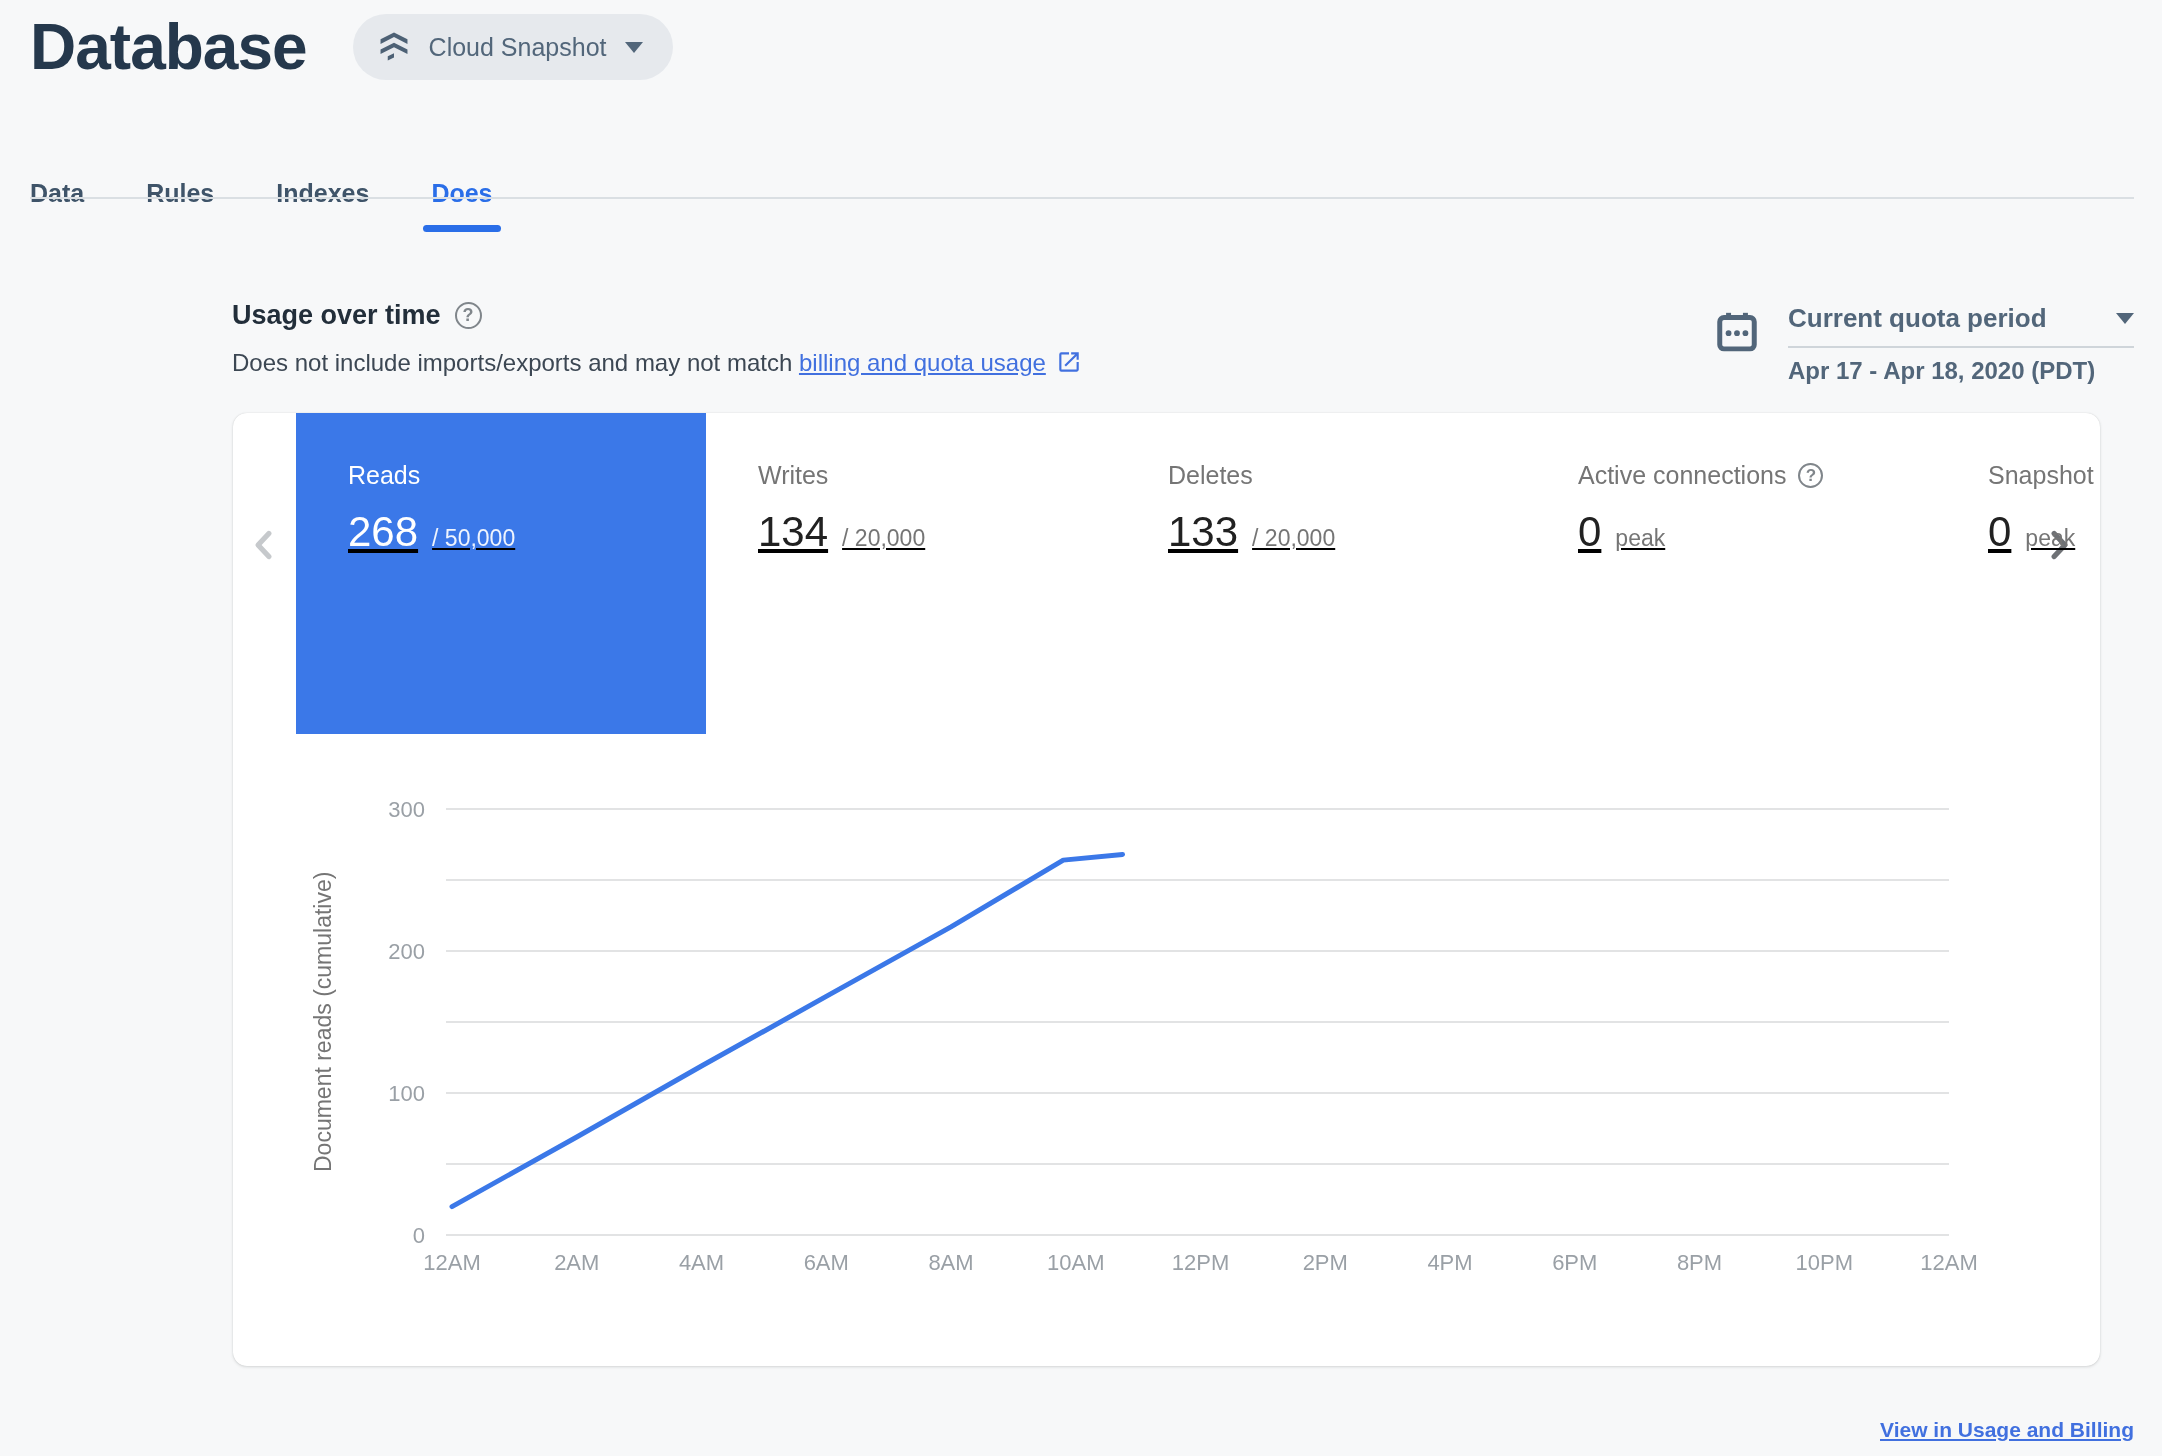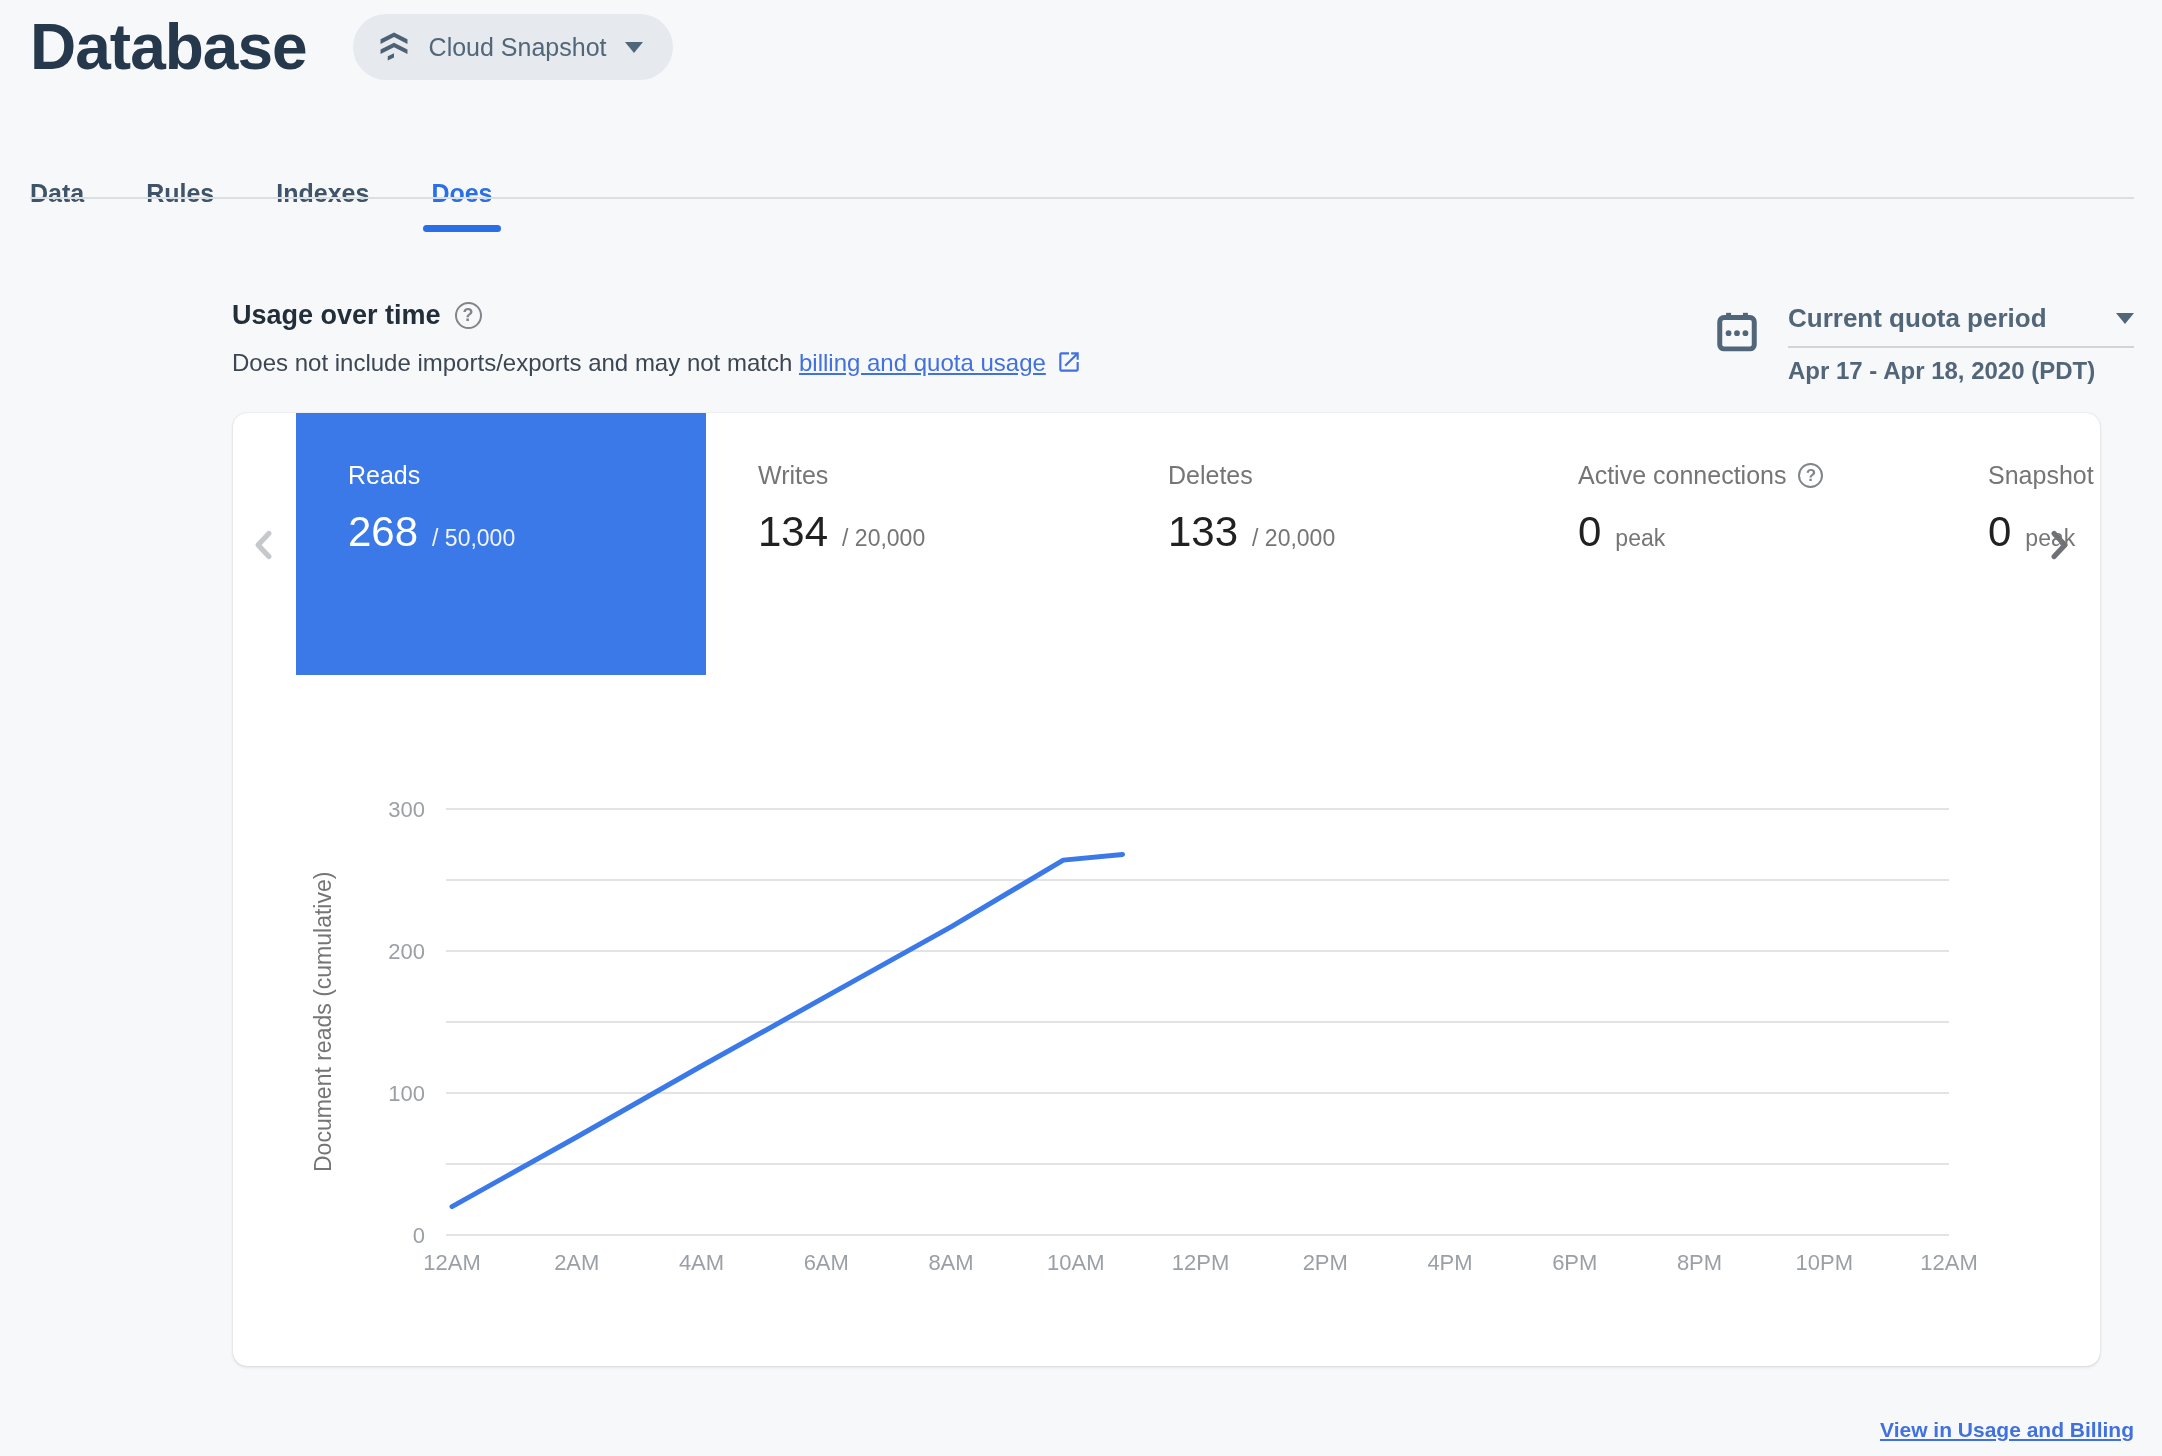--- a/index.html
+++ b/index.html
@@ -49,24 +49,24 @@
 
   
   .panel{position:absolute;left:233px;top:413px;width:1867px;height:953px;background:#fff;
        border-radius:14px;box-shadow:0 1px 3px rgba(60,64,67,.18),0 0 1px rgba(60,64,67,.2);
        overflow:hidden;}
   .carousel-btn{position:absolute;top:112px;background:none;border:none;padding:0;cursor:pointer;}
   .carousel-btn.prev{left:12px;}
   .carousel-btn.next{right:22px;}
 
   .cards{position:absolute;left:63px;top:0;display:flex;}
-  .card{width:410px;height:262px;box-sizing:border-box;padding:48px 4px 0 52px;cursor:pointer;flex:none;}
+  .card{width:410px;height:321px;box-sizing:border-box;padding:48px 4px 0 52px;cursor:pointer;flex:none;}
   .card .label{font-size:25px;color:var(--muted_text,#757575);display:flex;align-items:center;
        gap:12px;white-space:nowrap;}
-  .card .value-row{margin-top:18px;display:flex;align-items:baseline;gap:14px;white-space:nowrap;}
+  .card .value-row{margin-top:18px;display:flex;align-items:baseline;gap:14px;white-space:nowrap;text-decoration:underline;}
   .card .value{font-size:42px;color:var(--value_text,#212121);}
   .card .suffix{font-size:23px;color:var(--muted_text,#757575);}
   .card.selected{background:var(--selected_card_bg,#3b78e8);}
   .card.selected .label,.card.selected .value{color:#ffffff;}
   .card.selected .suffix{color:rgba(255,255,255,.92);}
 
   
   .ylabel{position:absolute;left:70px;top:396px;height:426px;width:40px;display:flex;
        align-items:center;justify-content:center;writing-mode:vertical-rl;transform:rotate(180deg);
        font-size:23px;color:var(--muted_text,#757575);white-space:nowrap;}

